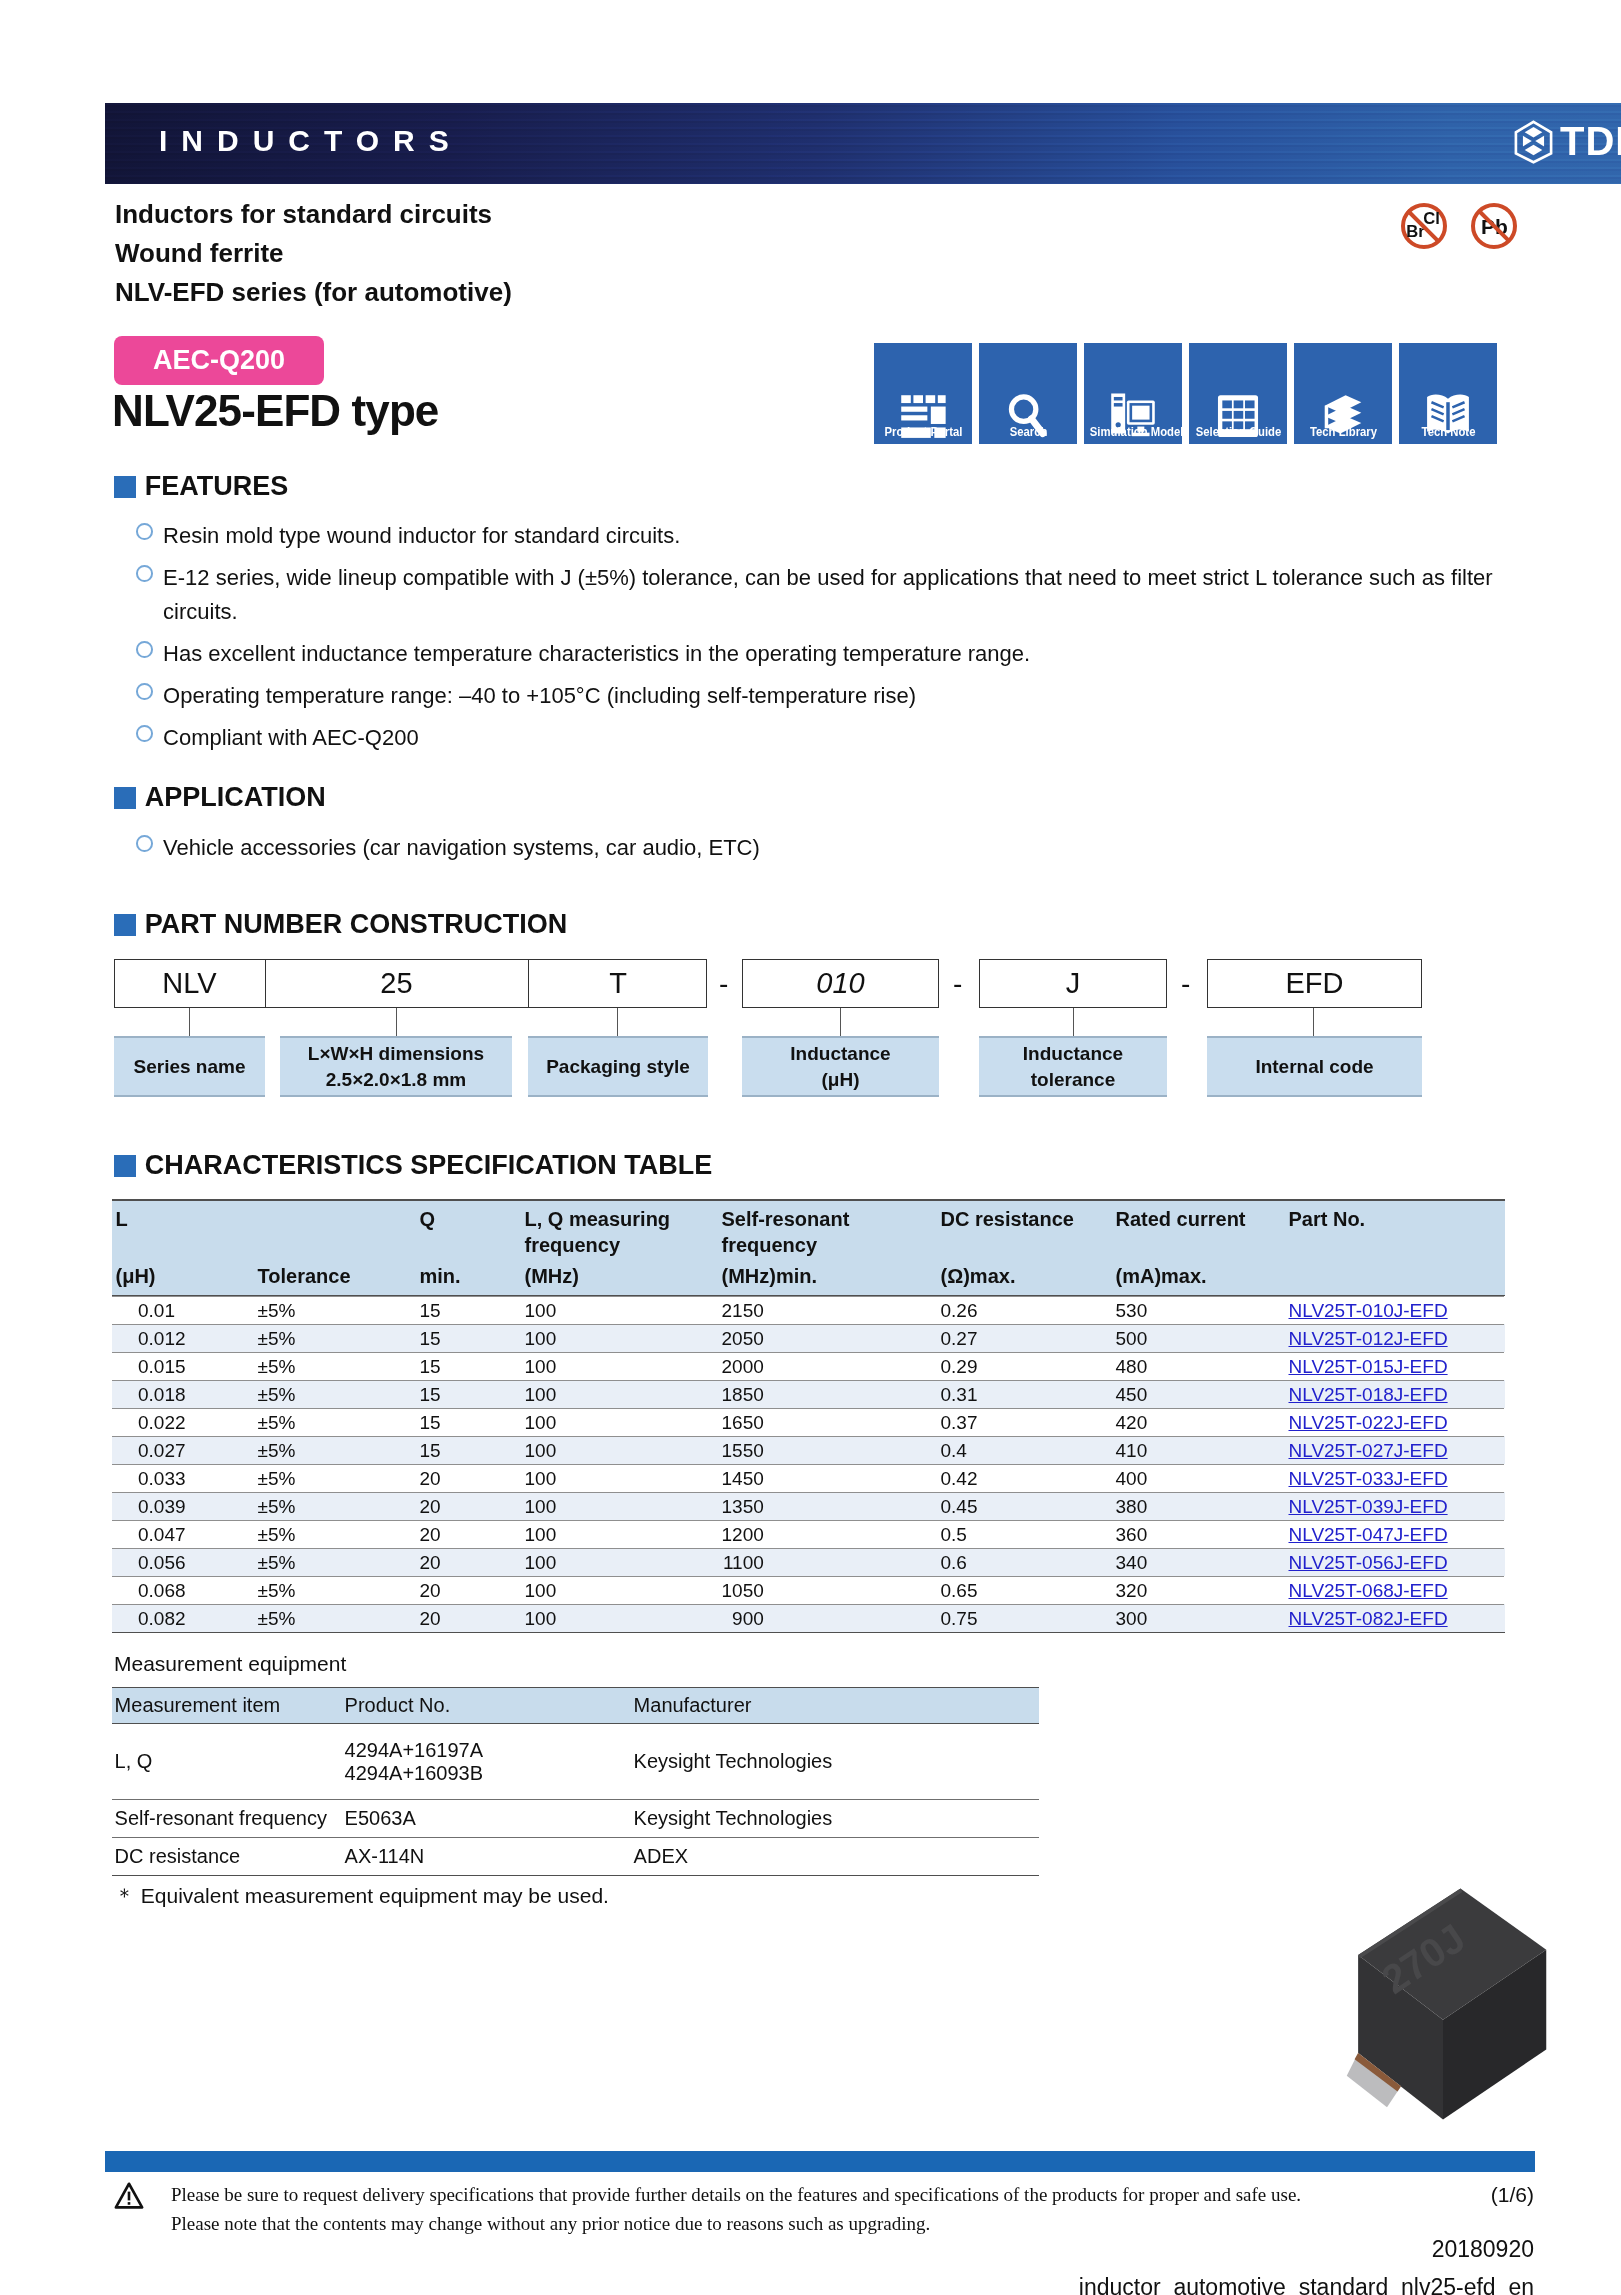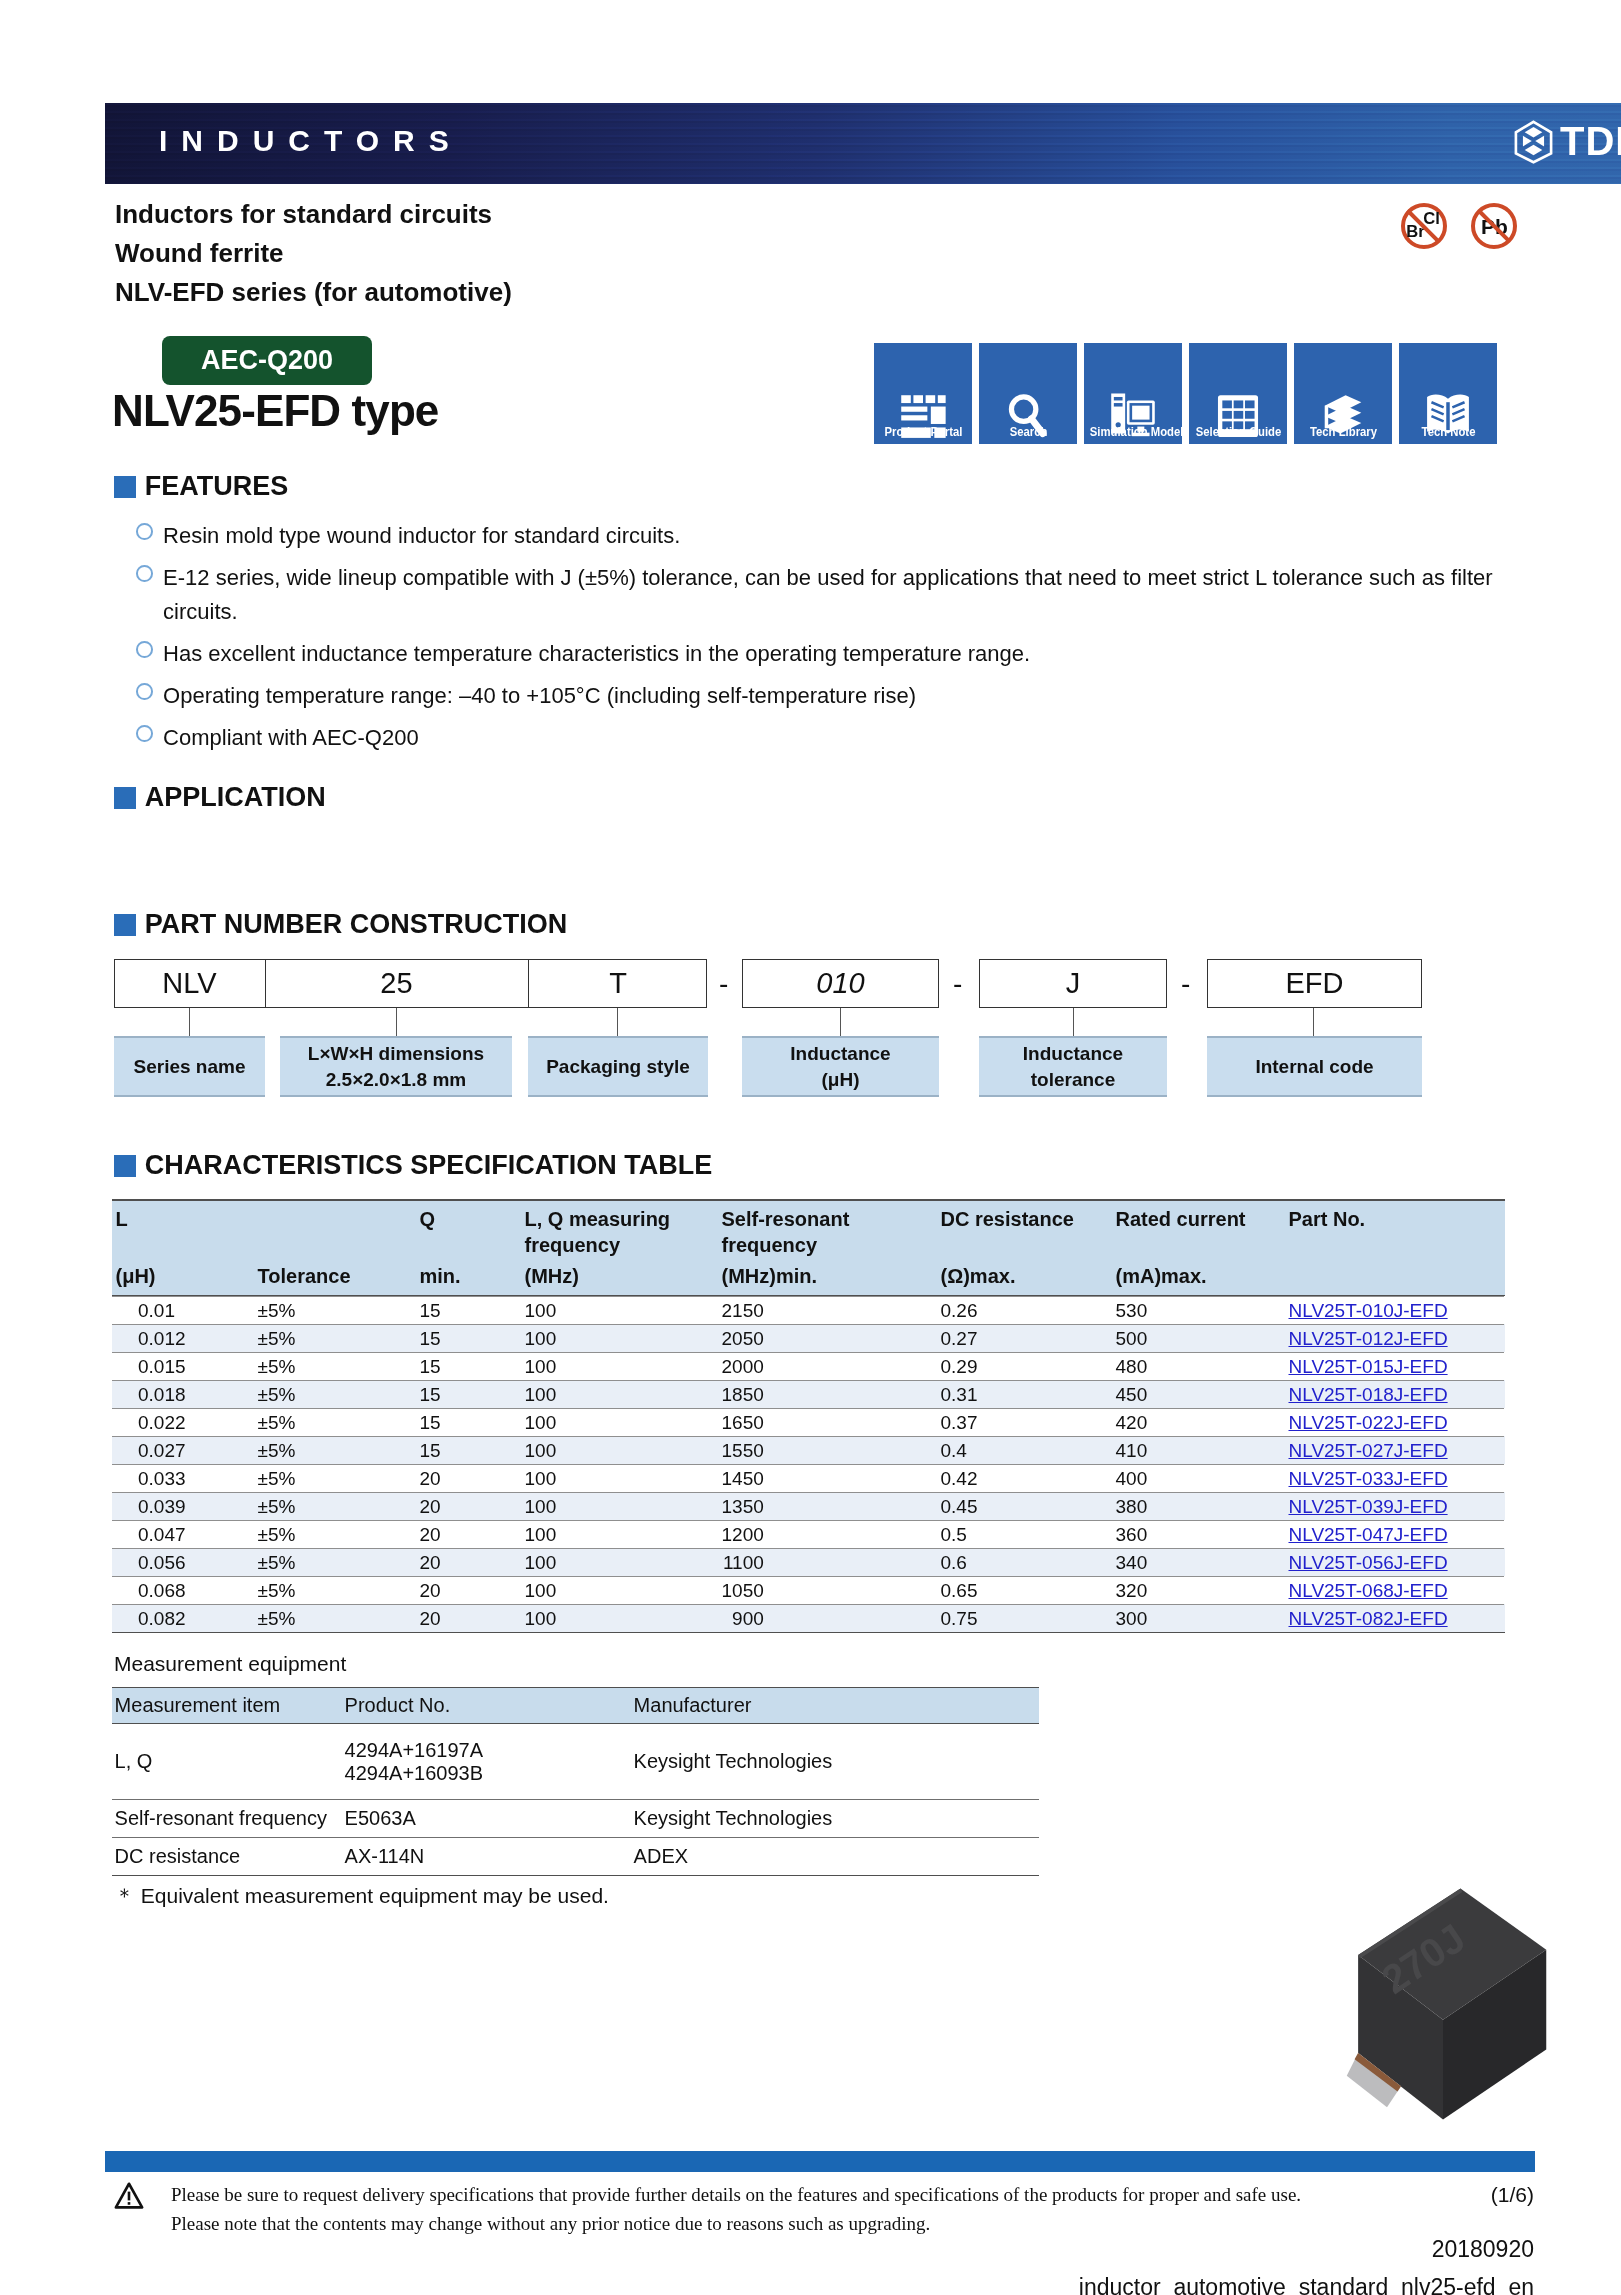--- a/index.html
+++ b/index.html
@@ -21,22 +21,22 @@
   .subtitle div{font-size:26px;font-weight:bold;line-height:39px;}
   .compliance{position:absolute;right:105px;top:203px;display:flex;gap:24.5px;}
   .no-badge{position:relative;width:46px;height:46px;border:4.4px solid #cd4a27;border-radius:50%;box-sizing:border-box;background:#fff;}
   .no-badge .slash{position:absolute;left:-3.5px;top:16.6px;width:44px;height:4.4px;background:#cd4a27;transform:rotate(45deg);}
   .no-badge span{position:absolute;font-weight:bold;color:#111;}
   .no-badge .t1{font-size:16.6px;right:2.6px;top:1.8px;}
   .no-badge .t2{font-size:16.6px;left:1.8px;bottom:2.6px;}
   .no-badge .center{font-size:21px;left:6.1px;top:8px;}
 
   
-  .badge{position:absolute;left:114px;top:336px;width:210px;height:49px;background:#14532d;border-radius:8px;
-    color:#fff;font-size:27px;font-weight:bold;display:flex;align-items:center;justify-content:center;margin-left:48px;}
+  .badge{position:absolute;left:114px;top:336px;width:210px;height:49px;background:#ec4899;border-radius:8px;
+    color:#fff;font-size:27px;font-weight:bold;display:flex;align-items:center;justify-content:center;}
   .doc-title{position:absolute;left:112px;top:386px;font-size:44px;font-weight:800;letter-spacing:-0.9px;}
 
   
   .toolbar{position:absolute;left:874px;top:343px;display:flex;gap:7px;}
   .tool{width:98px;height:101px;background:#2d63ae;position:relative;display:flex;flex-direction:column;align-items:center;justify-content:flex-end;cursor:pointer;}
   .tool svg{margin-top:10.5px;}
   .tool .tl{position:absolute;bottom:5.3px;width:95px;text-align:center;color:#fff;font-size:12.3px;font-weight:bold;white-space:nowrap;transform:scaleX(.92);}
 
   
   .sec-head{position:absolute;display:flex;align-items:center;gap:8.8px;}
@@ -233,20 +233,26 @@
     <div class="b-item">
       <div class="ring"></div>
       <div class="bt">Compliant with AEC-Q200</div>
     </div>
   </div>
 
   <div class="sec-head" style="left:114px;top:782px;">
     <div class="sq"></div>
     <div class="tx">APPLICATION</div>
   </div>
+  <div class="bullet-list" style="left:136px;top:831px;">
+    <div class="b-item">
+      <div class="ring"></div>
+      <div class="bt">Vehicle accessories (car navigation systems, car audio, ETC)</div>
+    </div>
+  </div>
 
   <div class="sec-head" style="left:114px;top:909px;">
     <div class="sq"></div>
     <div class="tx">PART NUMBER CONSTRUCTION</div>
   </div>
 
   <div class="pn-diagram">
 
     <div class="pn-box" style="left:0;width:593px;"></div>
     <div class="pn-divider" style="left:151px;"></div>

